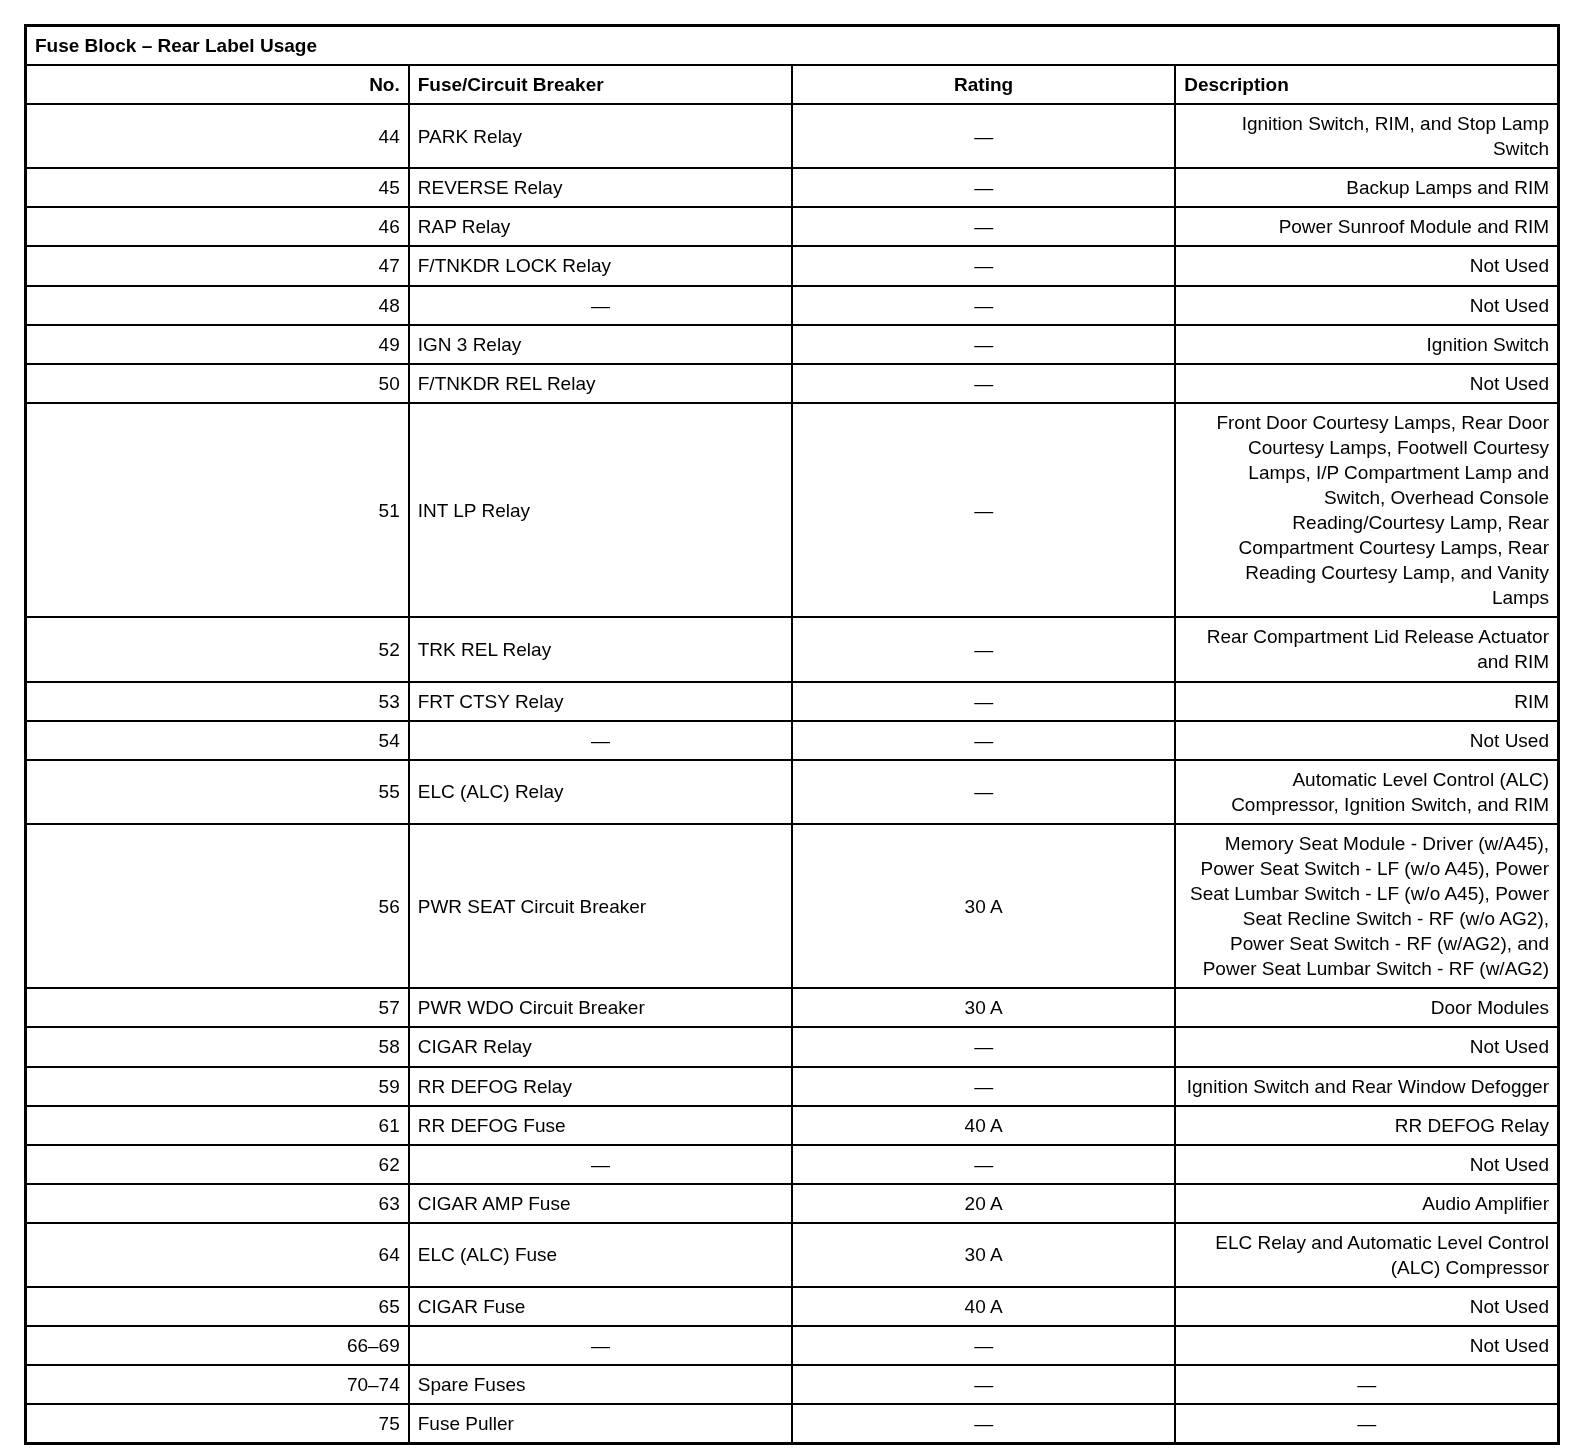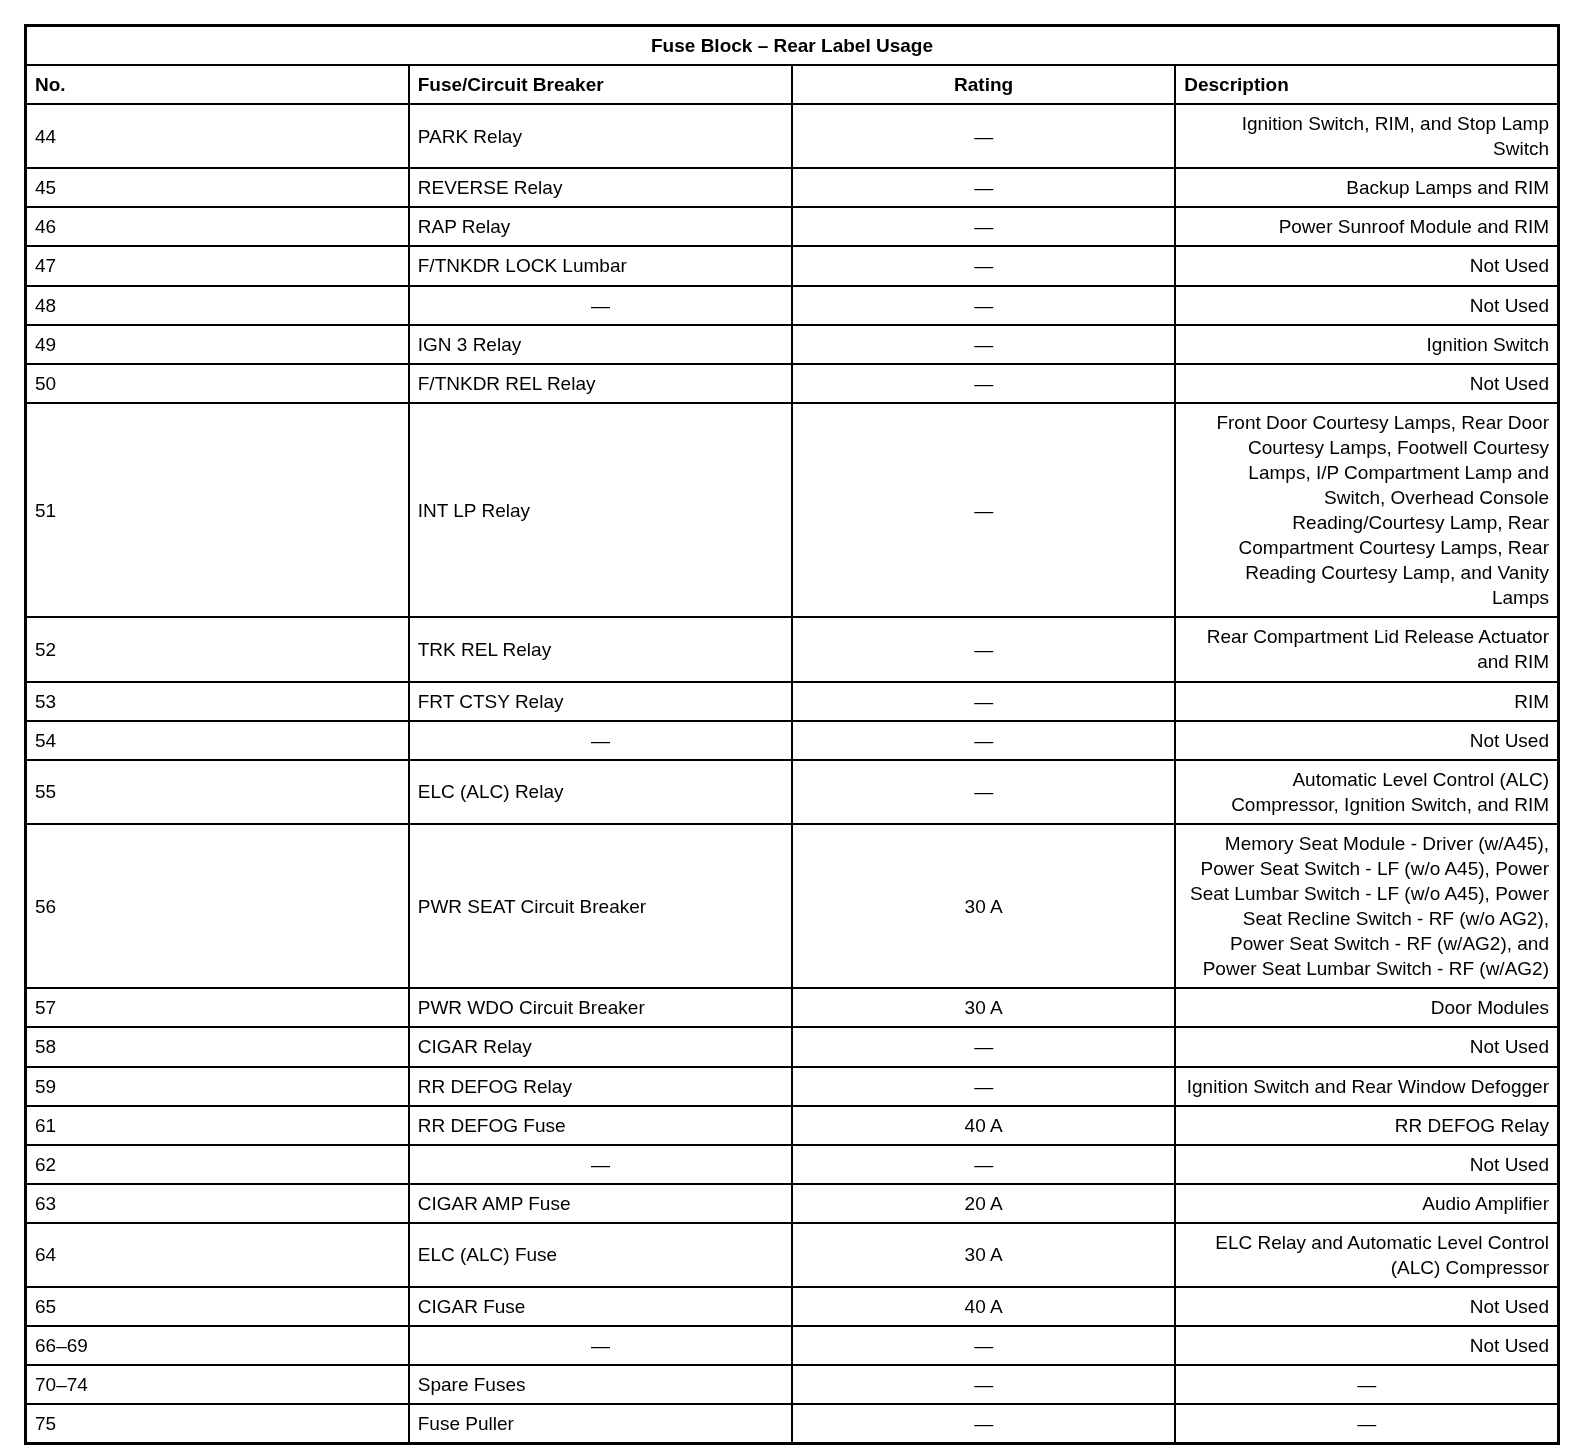--- a/index.html
+++ b/index.html
@@ -27,29 +27,28 @@
     border: 2px solid #000000;
     font-size: 19px;
     line-height: 1.32;
     vertical-align: middle;
     padding: 6px 8px;
     overflow-wrap: break-word;
   }
   .title-cell {
     font-weight: bold;
     font-size: 20px;
-    text-align: center;
     padding: 7px 8px;
   }
   th {
     font-weight: bold;
     text-align: center;
     padding: 5px 4px;
   }
-  .col-no     { width: 58px;  text-align: left; padding-left: 2px; padding-right: 2px; }
+  .col-no     { width: 58px;  text-align: right; padding-left: 2px; padding-right: 2px; }
   .col-fuse   { width: 226px; text-align: left; }
   .col-rating { width: 82px;  text-align: center; padding-left: 2px; padding-right: 2px; }
   .col-desc   { text-align: right; padding-left: 10px; }
   td.dash     { text-align: center; }
 </style>
 </head>
 <body>
 
 <div class="page">
   <table class="fuse-table">
@@ -78,21 +77,21 @@
           <td class="col-desc">Backup Lamps and RIM</td>
         </tr>
         <tr>
           <td class="col-no">46</td>
           <td class="col-fuse">RAP Relay</td>
           <td class="col-rating dash">—</td>
           <td class="col-desc">Power Sunroof Module and RIM</td>
         </tr>
         <tr>
           <td class="col-no">47</td>
-          <td class="col-fuse">F/TNKDR LOCK Lumbar</td>
+          <td class="col-fuse">F/TNKDR LOCK Relay</td>
           <td class="col-rating dash">—</td>
           <td class="col-desc">Not Used</td>
         </tr>
         <tr>
           <td class="col-no">48</td>
           <td class="col-fuse dash">—</td>
           <td class="col-rating dash">—</td>
           <td class="col-desc">Not Used</td>
         </tr>
         <tr>

